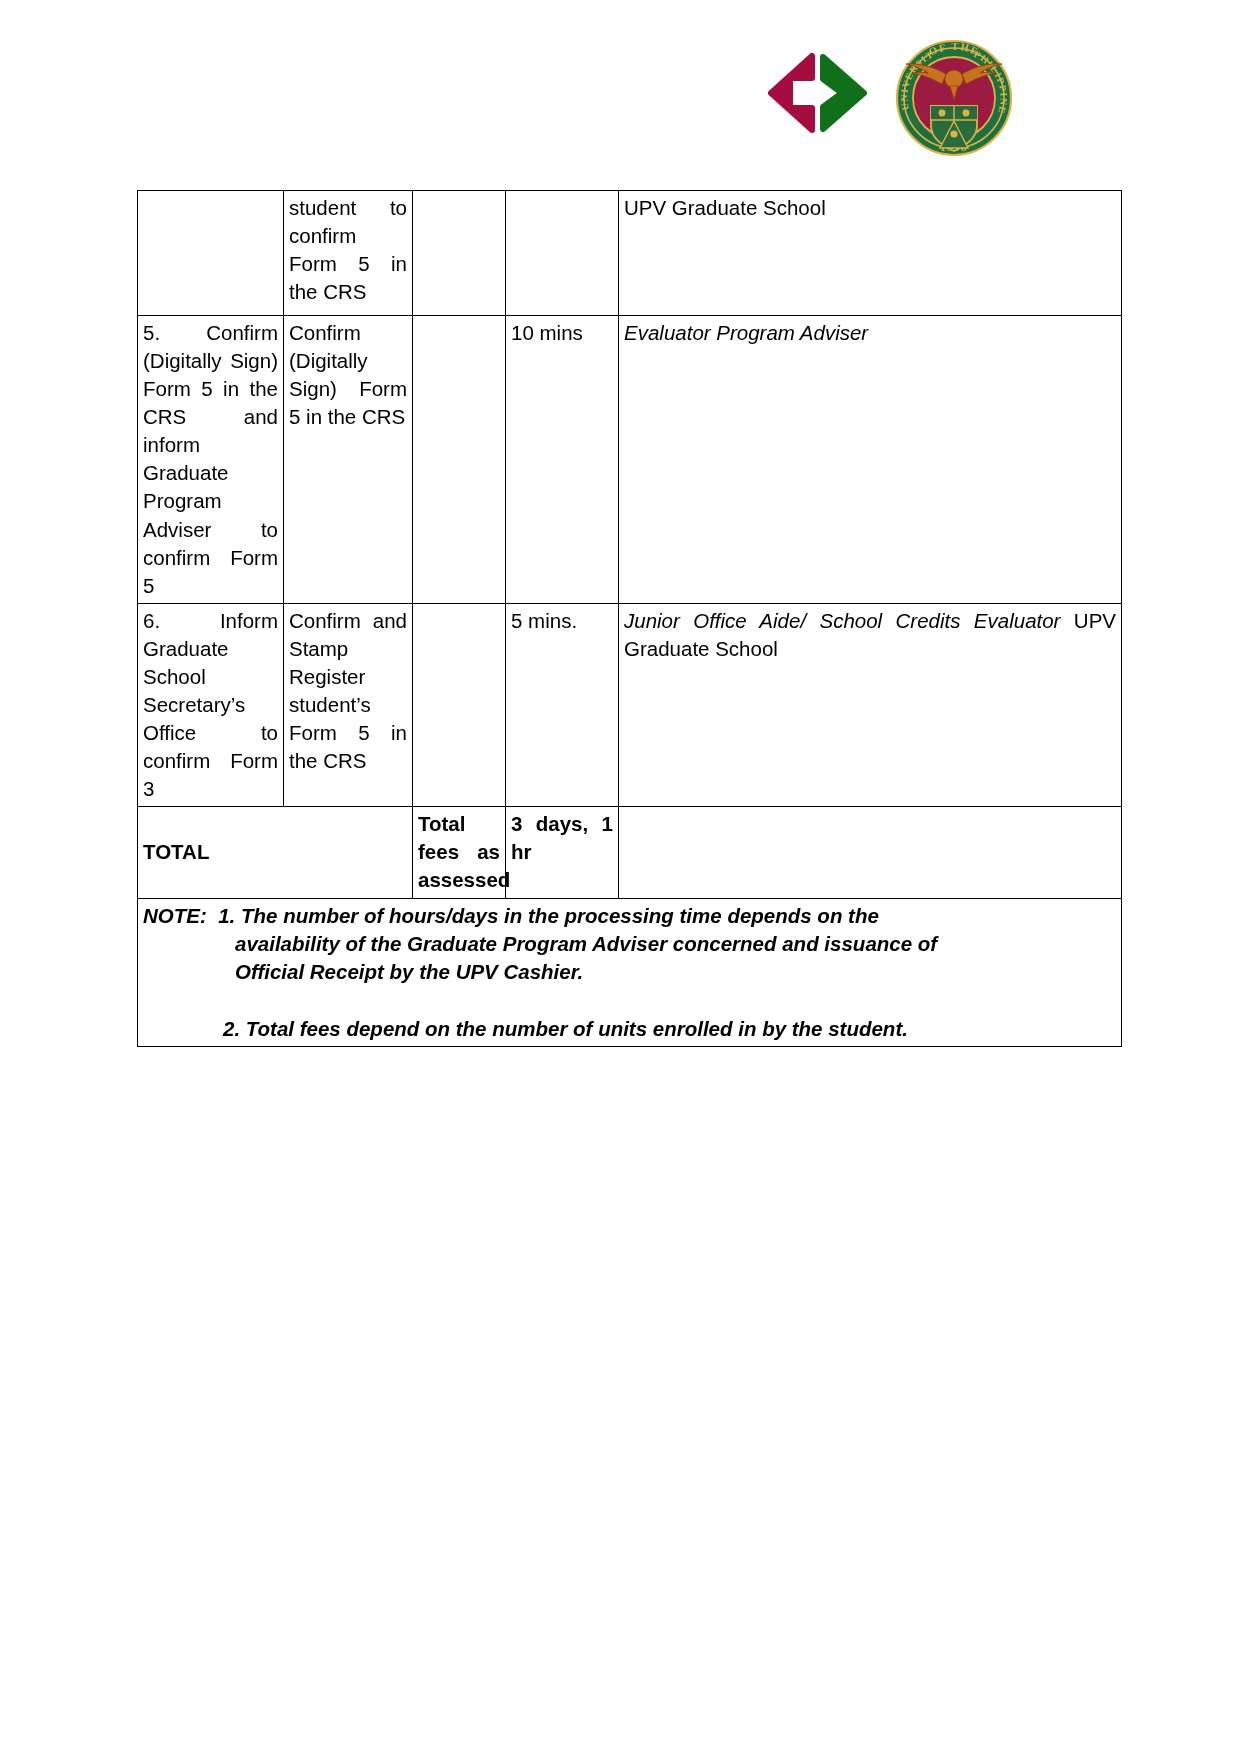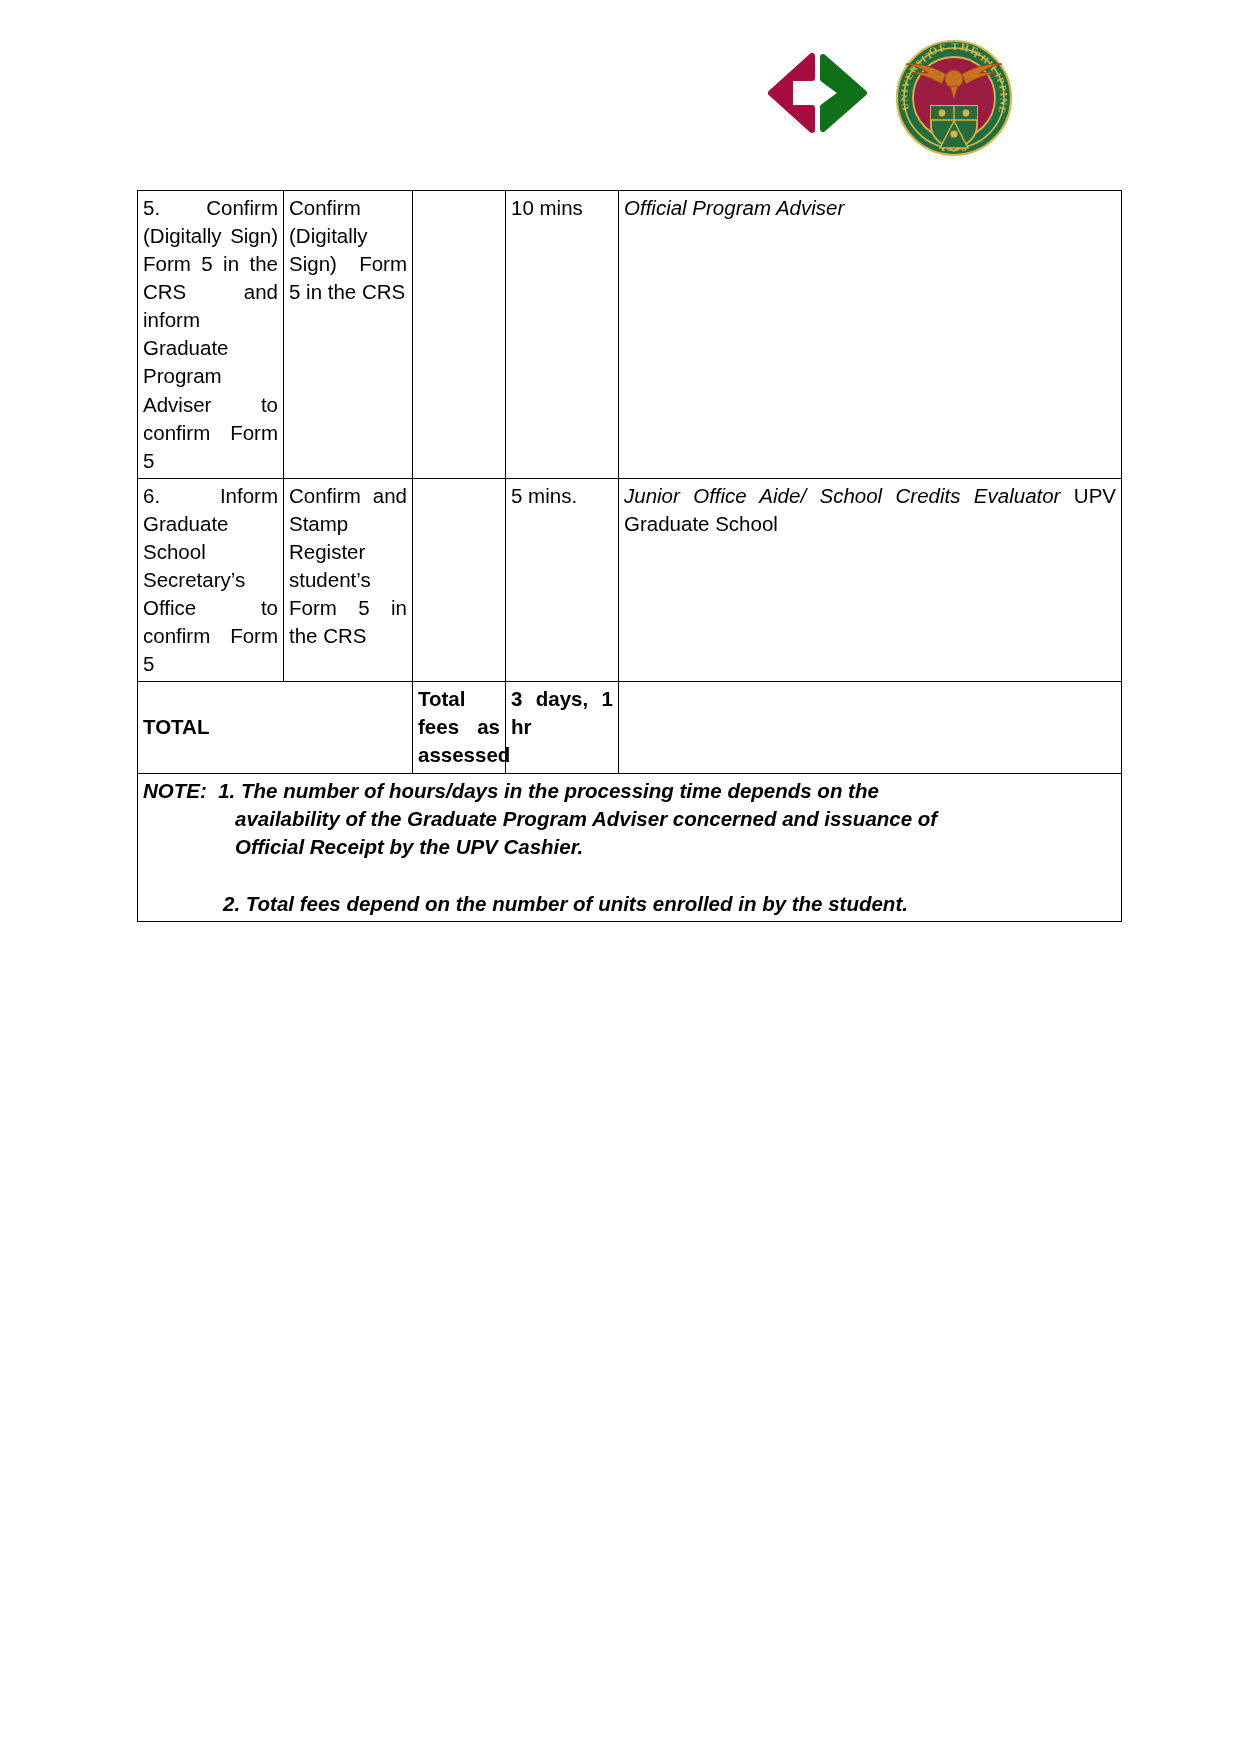--- a/index.html
+++ b/index.html
@@ -166,33 +166,40 @@
 <table class="charter-table">
   <colgroup>
     <col class="c1">
       <col class="c2">
       <col class="c3">
       <col class="c4">
       <col class="c5">
   </colgroup>
   <tbody>
 
+    <tr class="row-tall-1">
+      <td class="c1"></td>
+      <td class="c2 just">student to confirm Form 5 in the CRS</td>
+      <td class="c3"></td>
+      <td class="c4"></td>
+      <td class="c5 lft">UPV Graduate School</td>
+    </tr>
 
     <tr class="row-5">
       <td class="c1 just">5. Confirm (Digitally Sign) Form 5 in the CRS and inform Graduate Program Adviser to confirm Form 5</td>
       <td class="c2 just">Confirm (Digitally Sign) Form 5 in the CRS</td>
       <td class="c3"></td>
       <td class="c4">10 mins</td>
       <td class="c5 ctr">
-        <span class="ital">Official Program Adviser</span>
+        <span class="ital">Evaluator Program Adviser</span>
       </td>
     </tr>
 
     <tr class="row-6">
-      <td class="c1 just">6. Inform Graduate School Secretary’s Office to confirm Form 5</td>
+      <td class="c1 just">6. Inform Graduate School Secretary’s Office to confirm Form 3</td>
       <td class="c2 just">Confirm and Stamp Register student’s Form 5 in the CRS</td>
       <td class="c3"></td>
       <td class="c4">5 mins.</td>
       <td class="c5 ctr">
         <span class="ital">Junior Office Aide/ School Credits Evaluator</span>
         <span>UPV Graduate School</span>
       </td>
     </tr>
 
 

